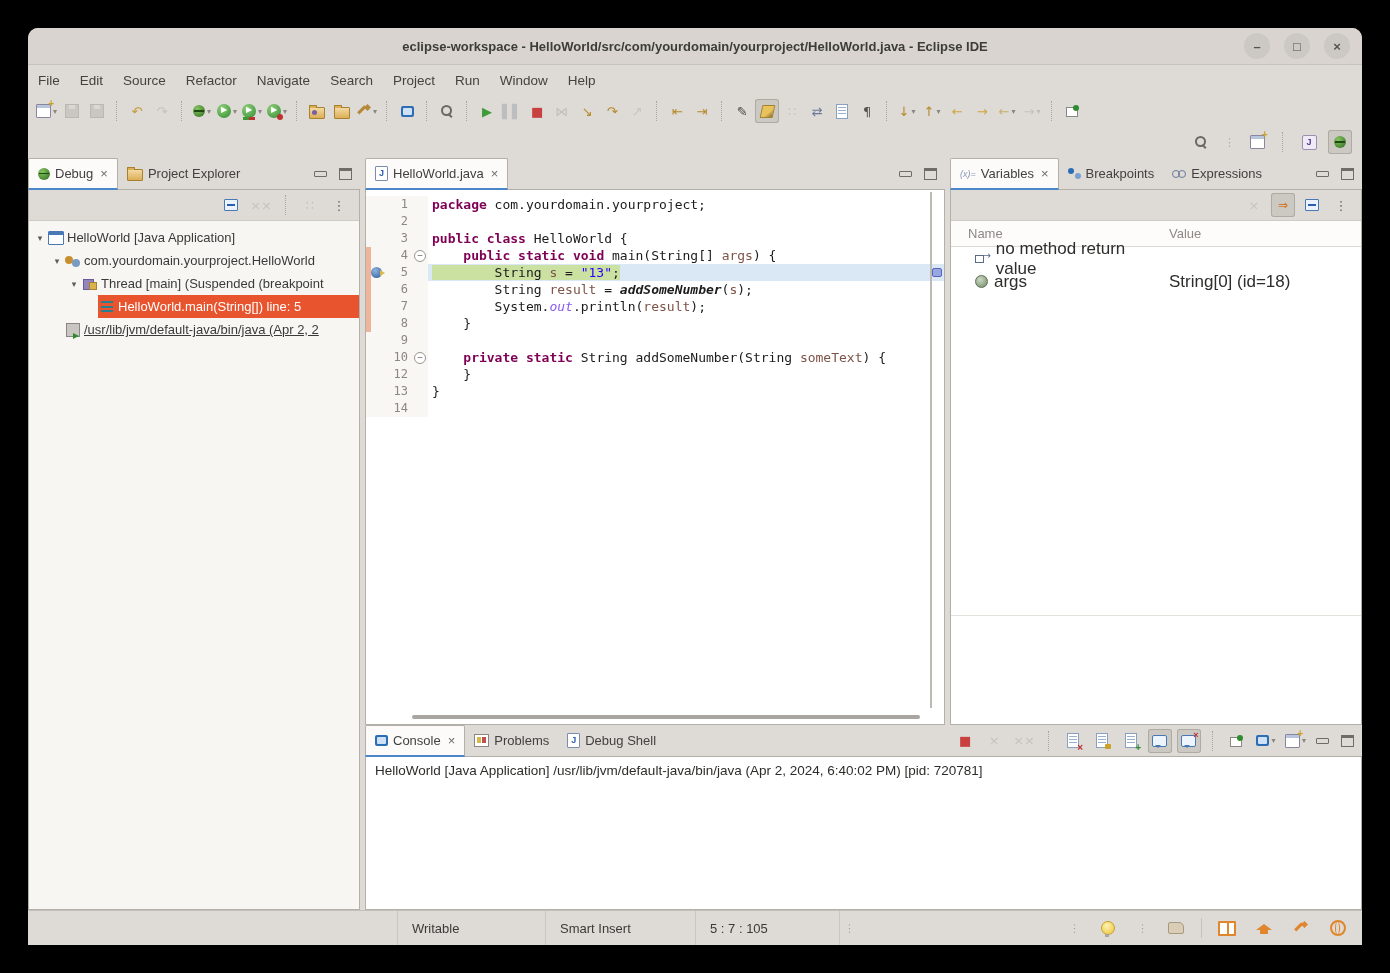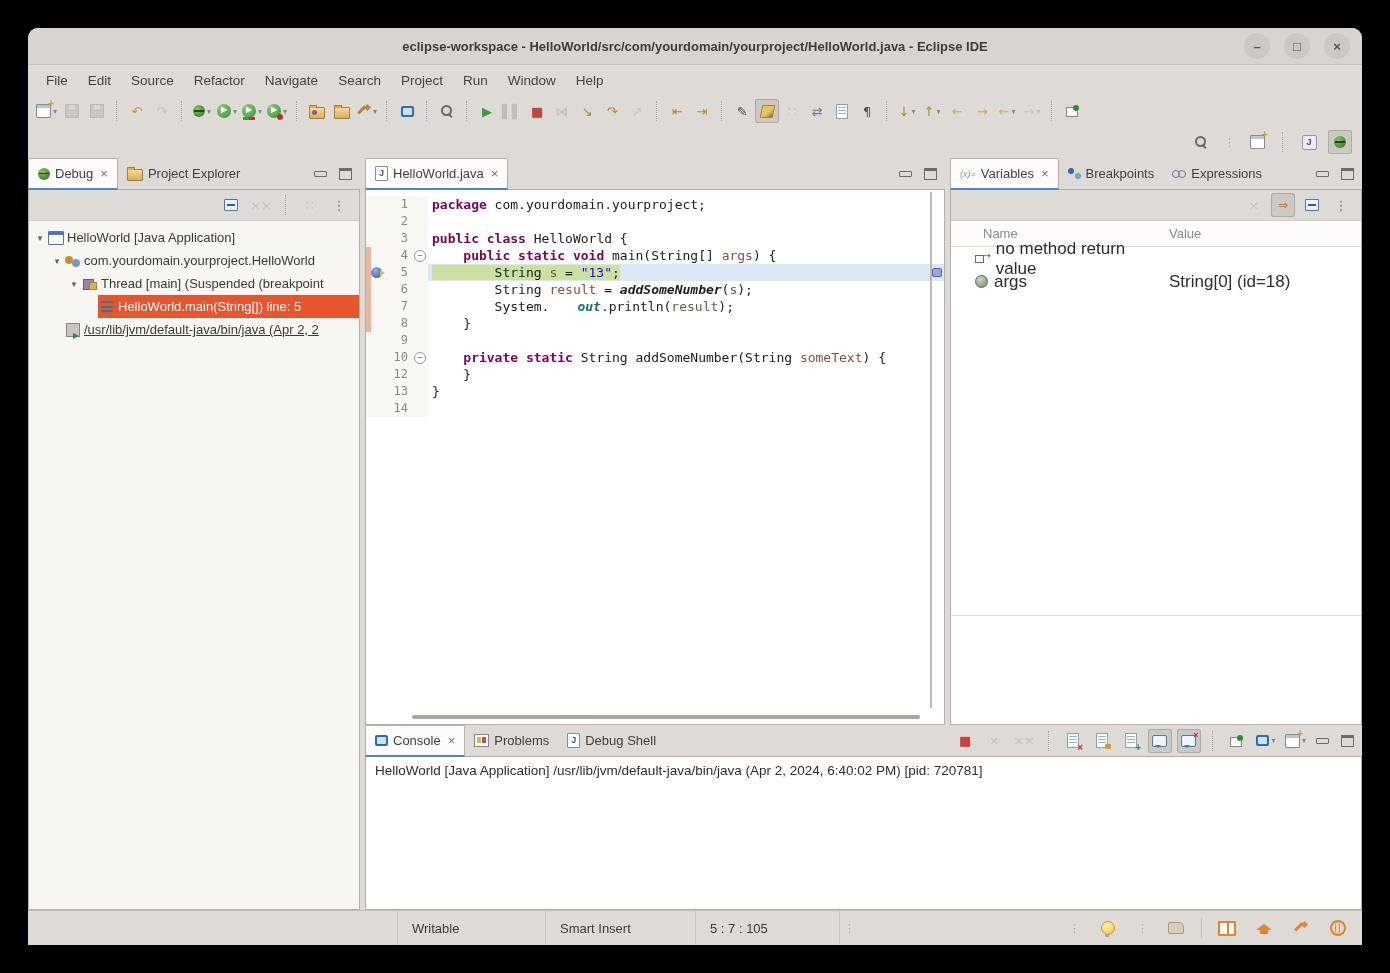--- a/index.html
+++ b/index.html
@@ -7,21 +7,21 @@
   #window{position:absolute;left:28px;top:28px;width:1334px;height:917px;background:#dedad5;
     border-radius:10px 10px 0 0;overflow:hidden;}
   
   .titlebar{height:36px;background:#d9d4cf;border-bottom:1px solid #c6c2bd;position:relative;
     display:flex;align-items:center;justify-content:center;}
   .title{font-weight:bold;font-size:13px;color:#3e3c39;}
   .win-controls{position:absolute;right:12px;top:5px;display:flex;gap:14px;}
   .wc{width:26px;height:26px;border-radius:50%;background:#ccc8c3;color:#55524e;display:flex;
     align-items:center;justify-content:center;font-size:13px;font-weight:bold;}
   
-  .menubar{height:30px;display:flex;align-items:center;padding-left:8px;}
+  .menubar{height:30px;display:flex;align-items:center;}
   .menu-item{padding:4px 10px;font-size:13.5px;color:#45433f;}
   
   .toolbar{height:32px;display:flex;align-items:center;padding:0 6px;gap:1px;}
   .toolbar2{height:30px;display:flex;align-items:center;justify-content:flex-end;gap:7px;padding:0 10px;}
   .tbtn{height:24px;min-width:20px;padding:0 2px;display:flex;align-items:center;justify-content:center;
     border-radius:3px;position:relative;}
   .tbtn.act{background:#ccc8c2;box-shadow:inset 0 0 0 1px #aeaaa4;}
   .tbtn.dis{opacity:.35;filter:grayscale(70%);}
   .tbtn .g{font-size:13px;line-height:1;font-family:"DejaVu Sans",sans-serif;}
   .dd{font-size:8px;color:#8a8681;margin-left:2px;font-family:"DejaVu Sans",sans-serif;}
@@ -60,29 +60,29 @@
   .foldc{width:16px;flex:none;position:relative;background:#f9f7f4;}
   .fold-ic{position:absolute;left:2px;top:3px;width:10px;height:10px;border:1px solid #9a968f;border-radius:50%;
     background:#fff;color:#6b6864;font:9px/9px "DejaVu Sans Mono",monospace;text-align:center;}
   .codec{flex:1;white-space:pre;padding-left:4px;}
   .ed-row.cur .codec{background:#dae8f6;}
   .hltext{background:#cbe1a2;}
   .ck{color:#7f0055;font-weight:bold;}
   .cv{color:#7d5347;}
   .cs{color:#2a00ff;}
   .cm{font-style:italic;font-weight:600;}
-  .cf{color:#0f766e;font-style:italic;font-weight:bold;margin-left:28px;}
+  .cf{color:#8b5cf6;font-style:italic;font-weight:normal;}
   .vthumb{position:absolute;top:2px;bottom:16px;right:12px;width:2px;background:#bdbab5;}
   .ruler-mark{position:absolute;right:2px;top:78px;width:8px;height:7px;background:#99a7e0;
     border:1px solid #5562c0;border-radius:2px;}
   .hthumb{position:absolute;left:46px;right:24px;bottom:5px;height:4px;background:#a9a6a1;border-radius:2px;}
   
   .vhead{display:flex;height:25px;align-items:center;border-bottom:1px solid #dcd8d3;background:#fdfcfb;
     color:#8d8983;font-size:13px;}
-  .vh-name{width:218px;padding-left:32px;box-sizing:border-box;}
+  .vh-name{width:218px;padding-left:17px;box-sizing:border-box;}
   .vrow{display:flex;height:23px;align-items:center;font-size:17px;color:#2e2d2b;background:#fff;}
   .vr-name{width:218px;display:flex;align-items:center;gap:6px;padding-left:24px;box-sizing:border-box;}
   .vars-body{flex:1;background:#fff;position:relative;}
   .vars-split{position:absolute;left:0;right:0;top:368px;height:1px;background:#e4e1dc;}
   
   .cbody{flex:1;background:#fff;font-size:13.5px;color:#2e2d2b;padding:6px 9px;}
   
   .statusbar{position:absolute;left:0;top:882px;width:1334px;height:35px;background:#dedad5;
     border-top:1px solid #c3bfba;display:flex;align-items:center;font-size:13px;color:#3b3a38;box-sizing:border-box;}
   .scell{height:100%;display:flex;align-items:center;padding:0 14px;border-left:1px solid #cac6c1;box-sizing:border-box;}

